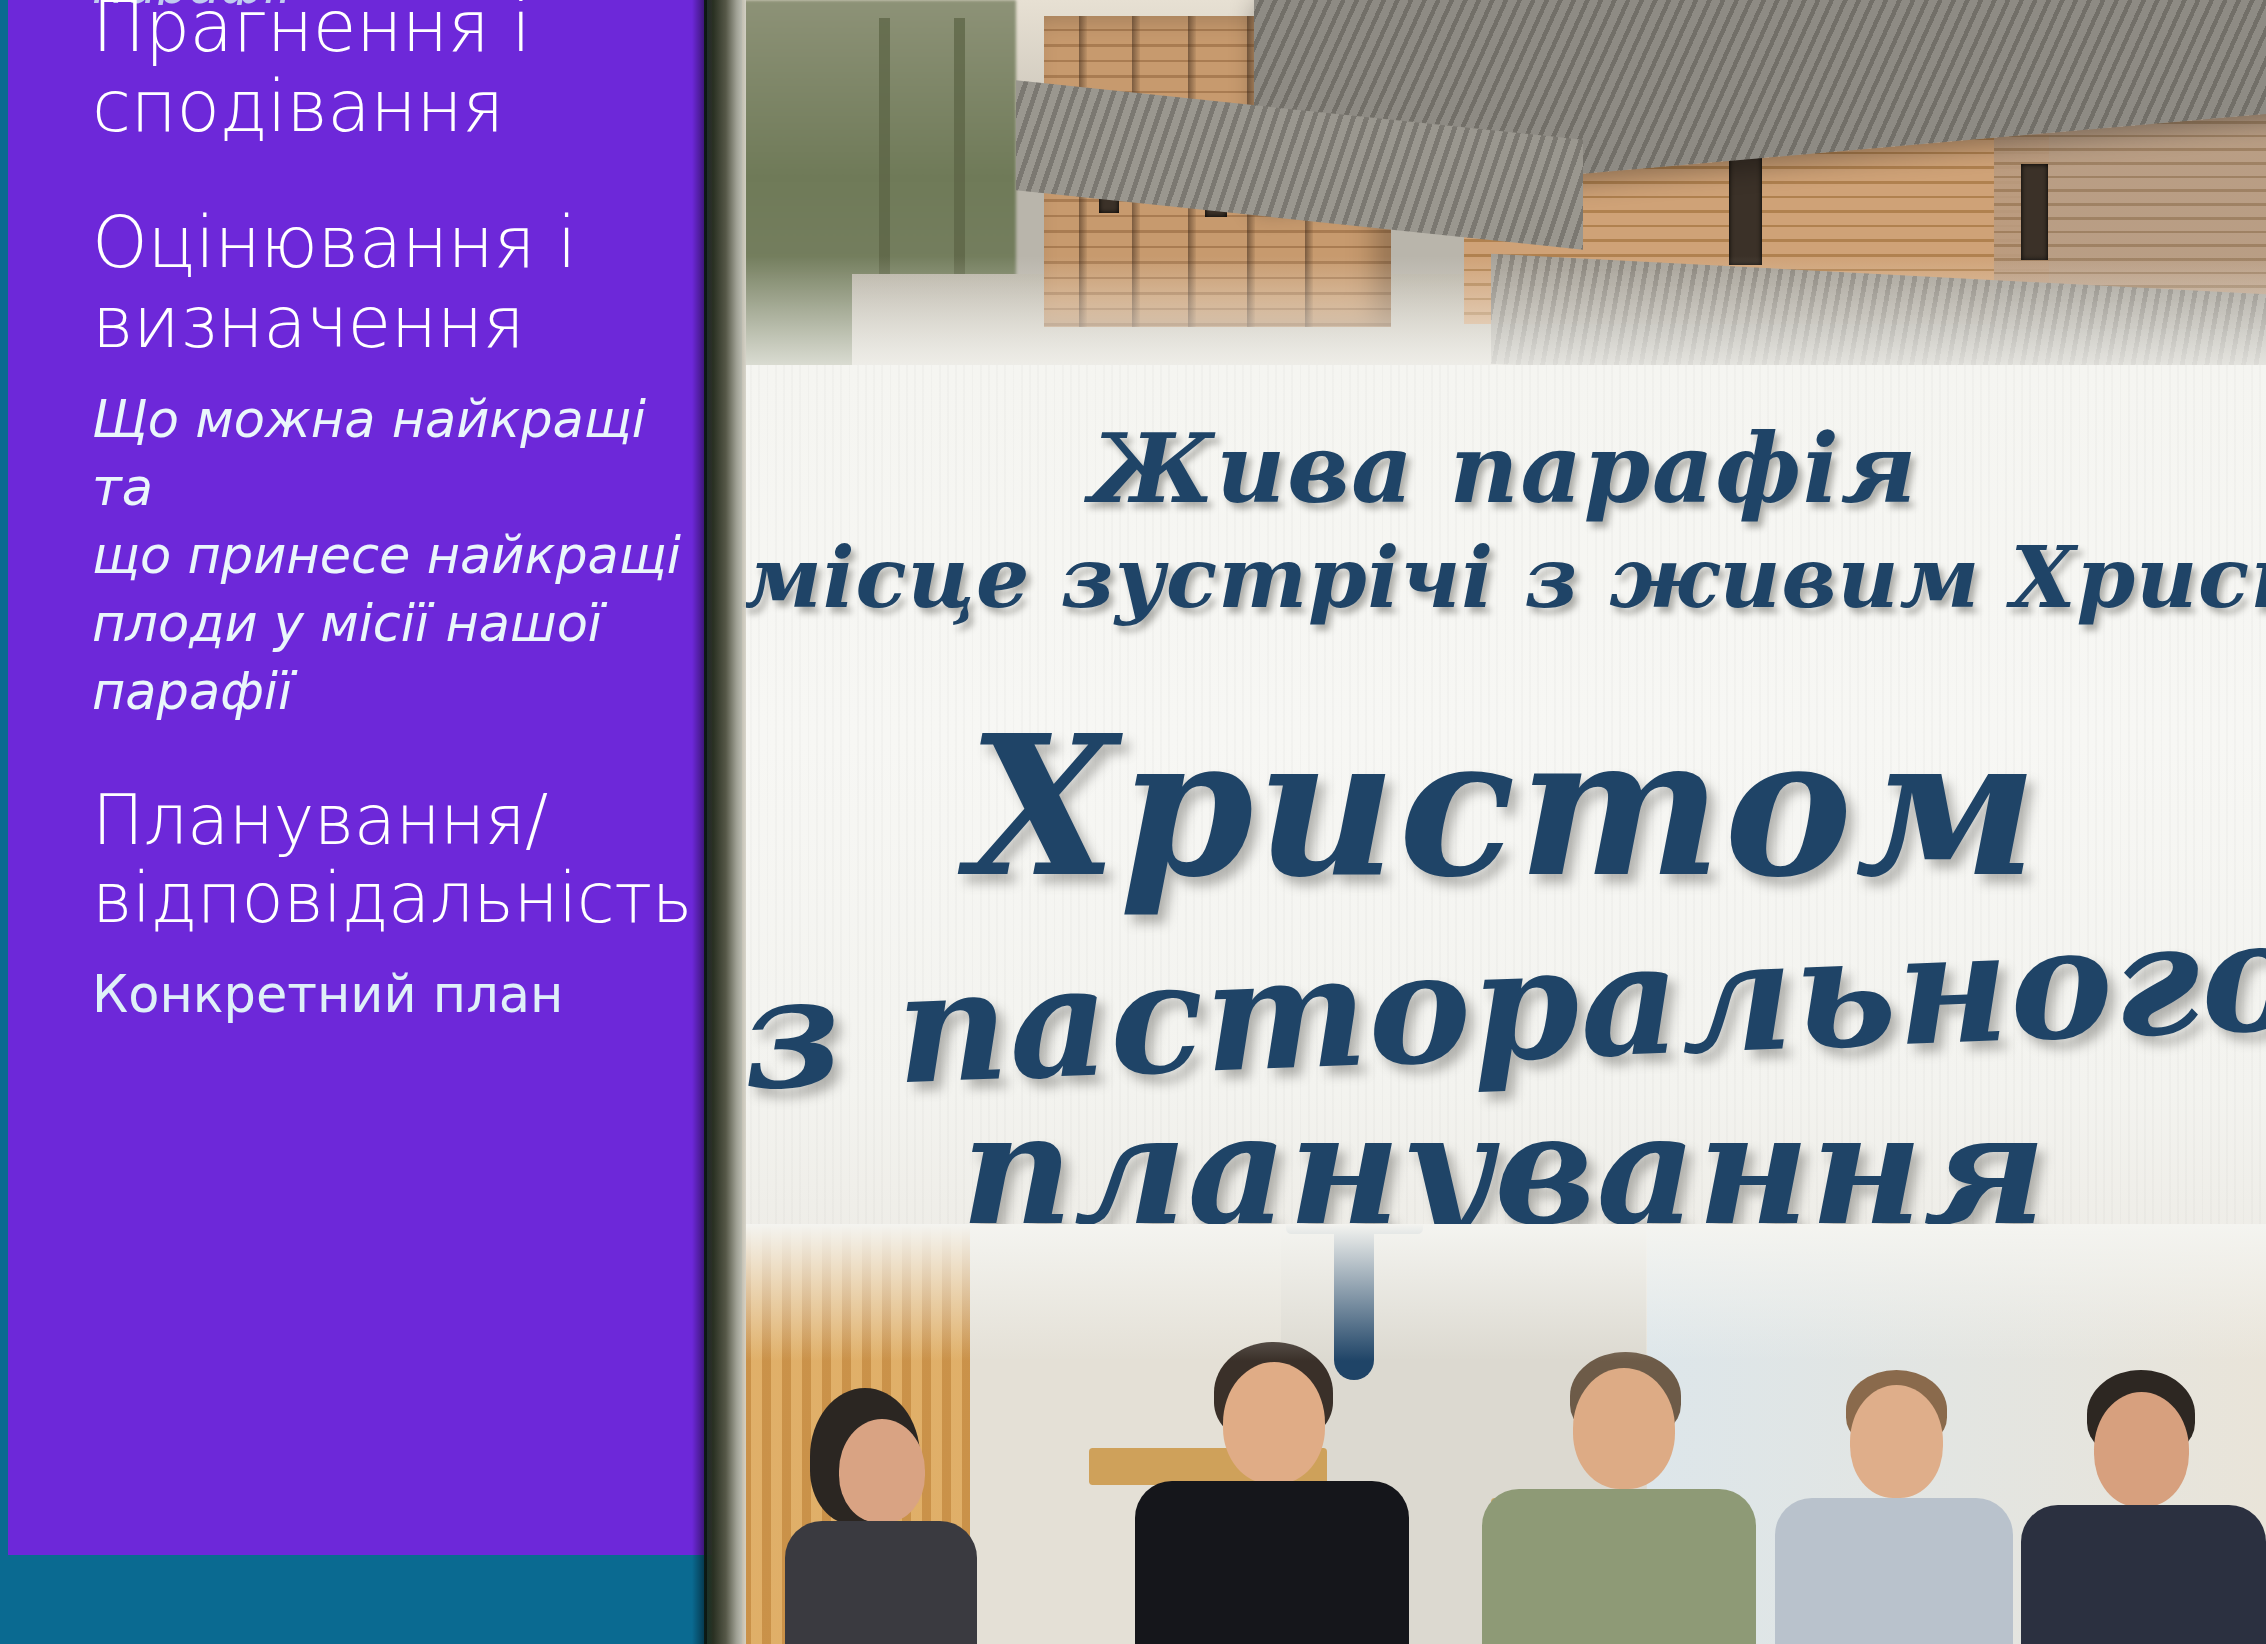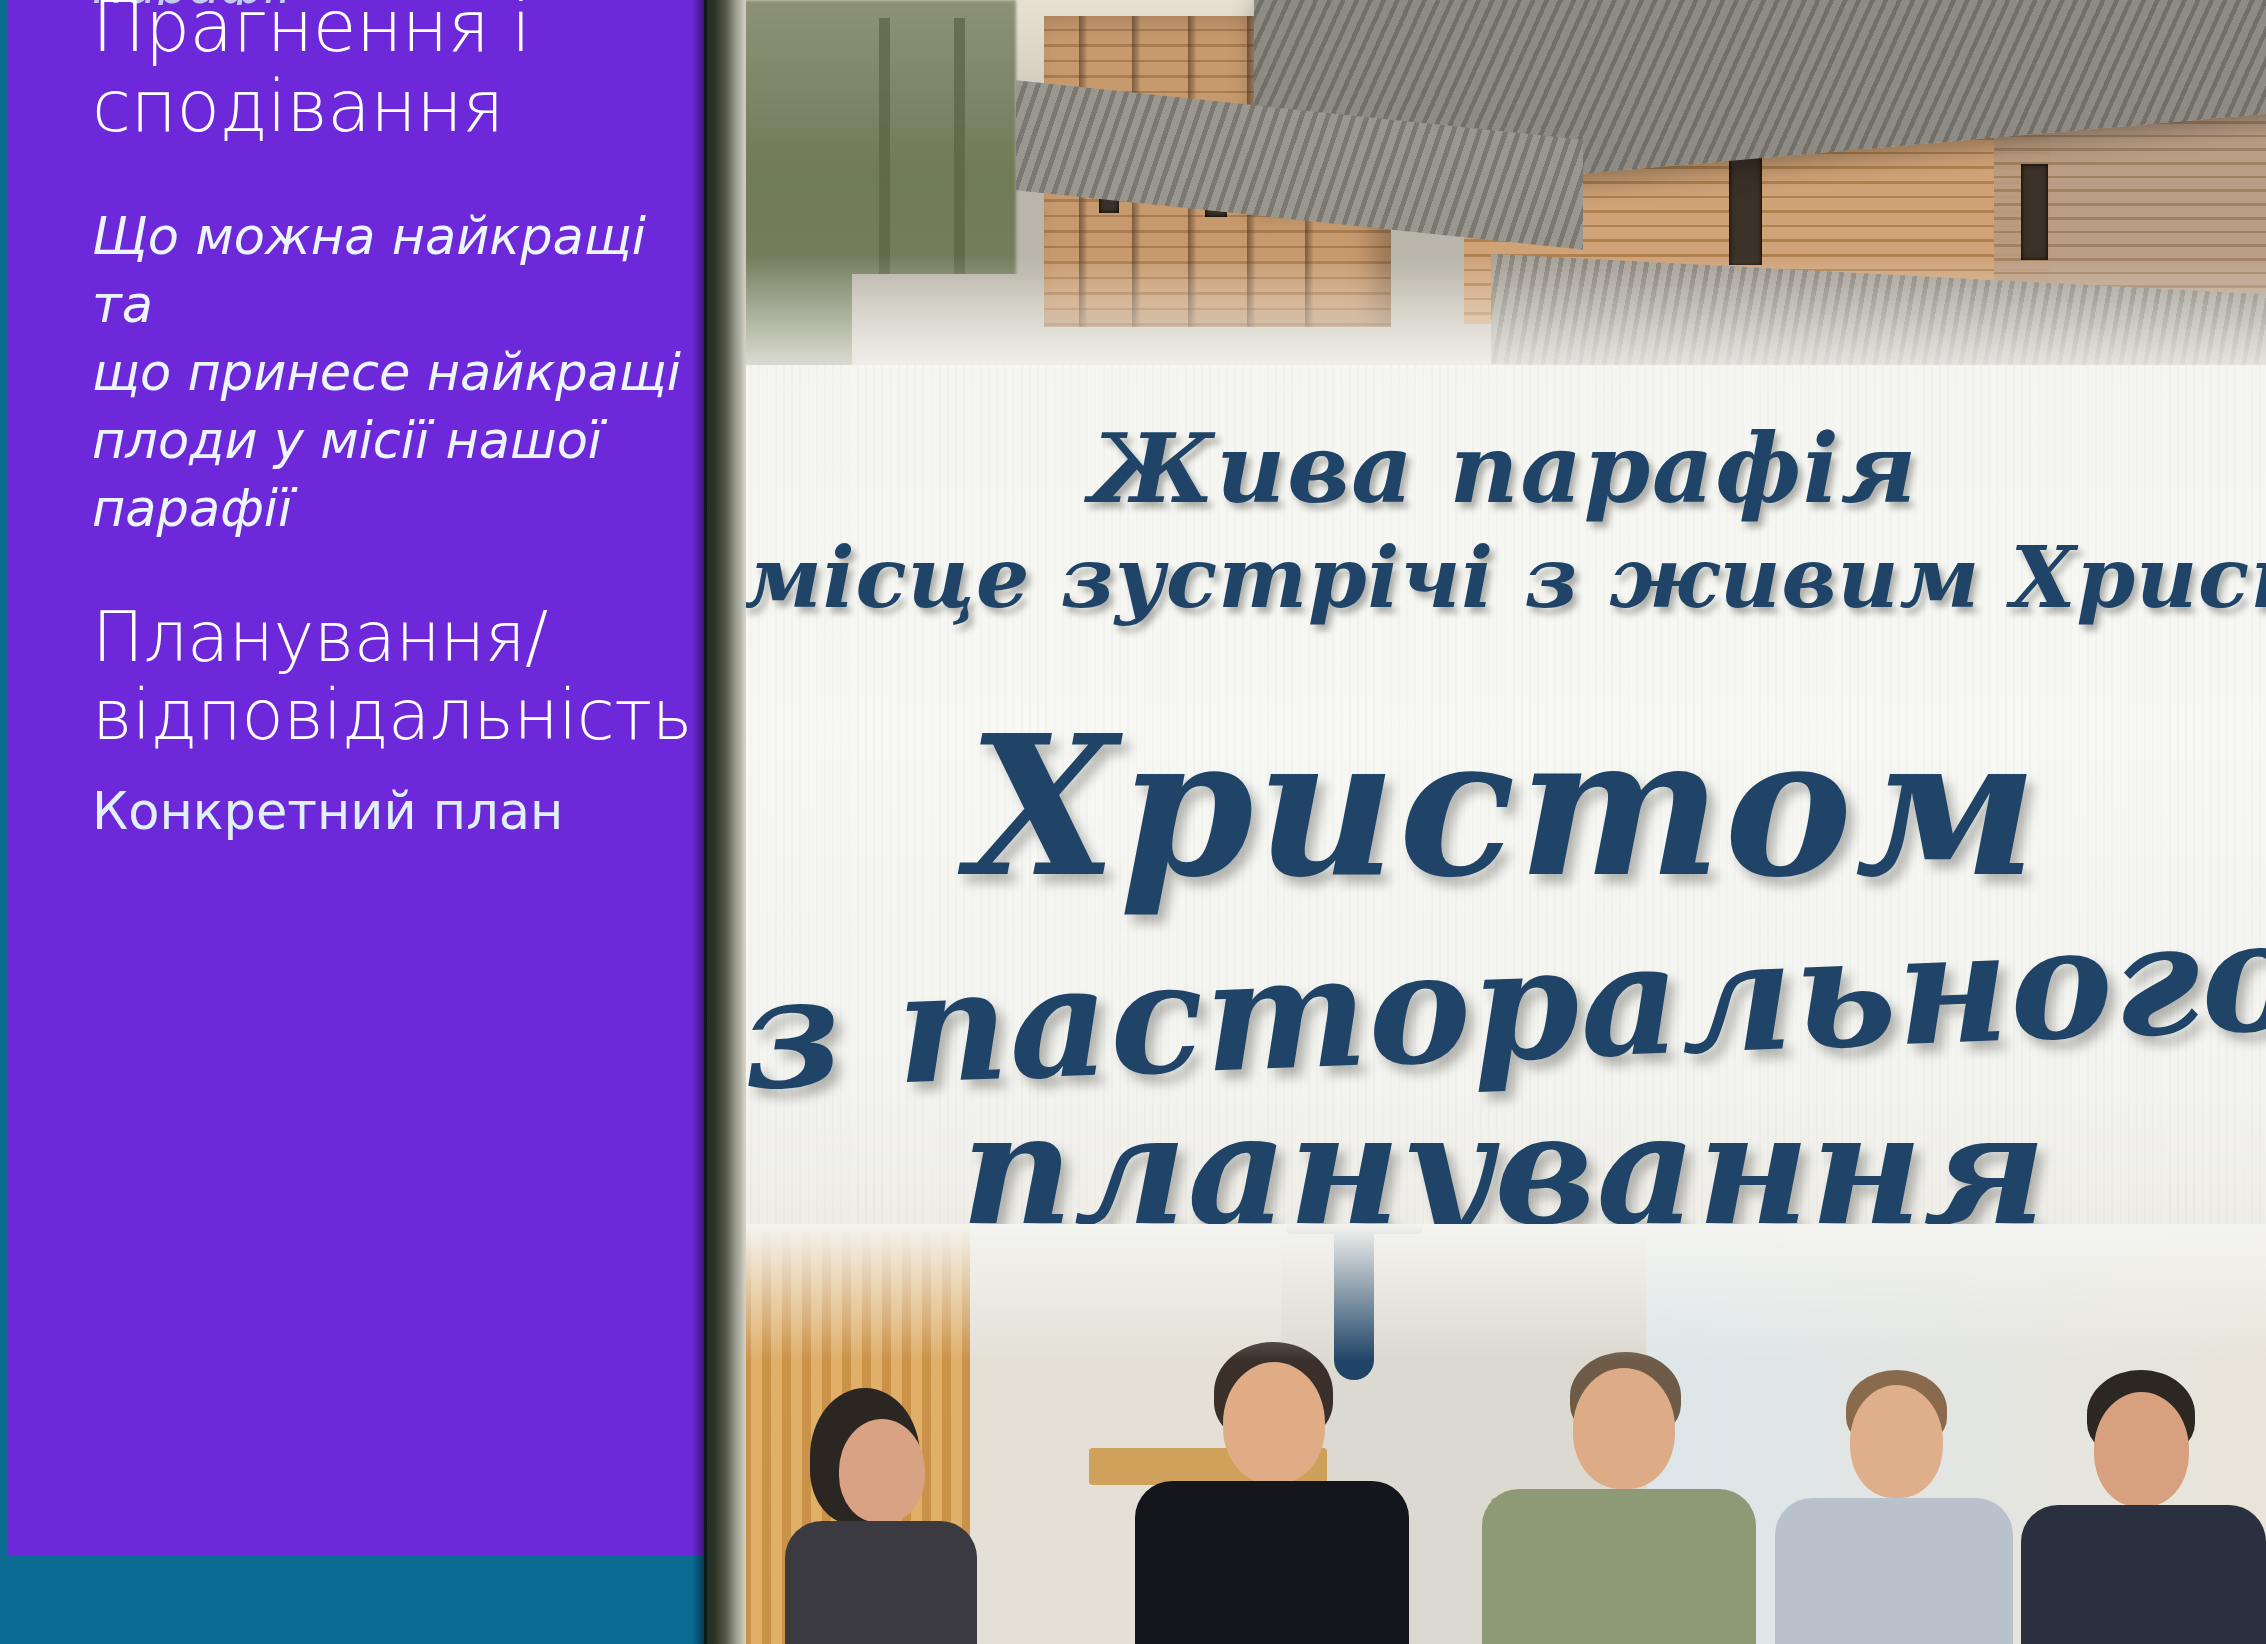--- a/index.html
+++ b/index.html
@@ -207,20 +207,22 @@
     <div class="top-clip" data-bind="sidebar.top_clipped_text">парафії</div>
 
     <div class="sidebar-inner">
 
       <div class="side-section">
         <div class="side-h" data-bind="sidebar.sections.0.heading">Прагнення і
 сподівання</div>
       </div>
 
       <div class="side-section">
+        <div class="side-h" data-bind="sidebar.sections.1.heading">Оцінювання і
+визначення</div>
         <div class="side-p" data-bind="sidebar.sections.1.body">Що можна найкращі та
 що принесе найкращі
 плоди у місії нашої
 парафії</div>
       </div>
 
       <div class="side-section">
         <div class="side-h tight" data-bind="sidebar.sections.2.heading">Планування/
 відповідальність</div>
         <div class="side-cut" data-bind="sidebar.sections.2.body">Конкретний план</div>

